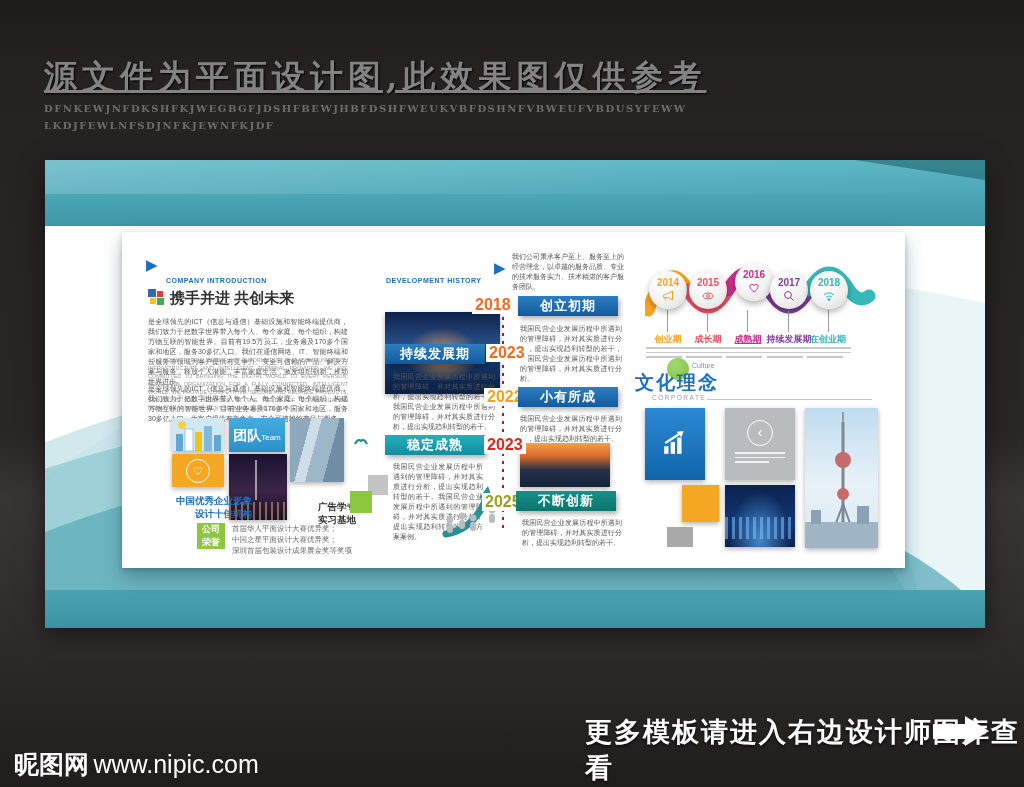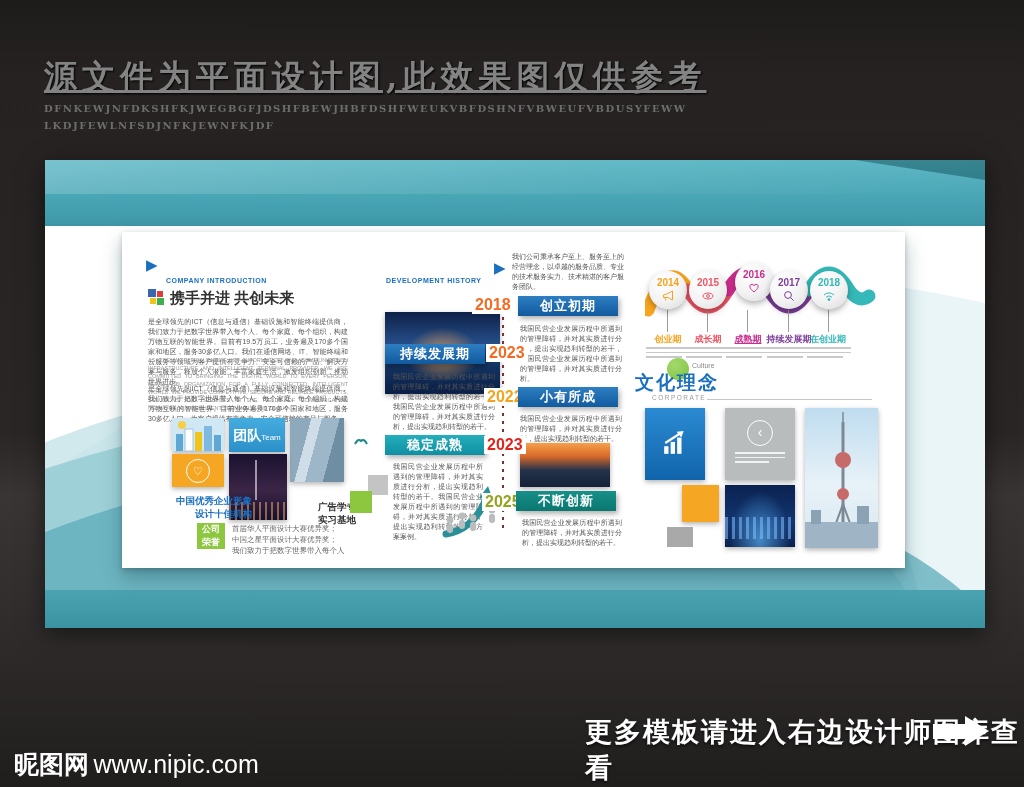--- a/index.html
+++ b/index.html
@@ -129,21 +129,21 @@
         <div>广告学专业</div>
         <div>实习基地</div>
       </div>
       <div class="abs" style="left:75px;top:291px;width:28px;height:26px;background:#8dc63f;color:#fff;font-weight:bold;font-size:9px;text-align:center;line-height:13px;">
         <div>公司</div>
         <div>荣誉</div>
       </div>
       <div class="abs" style="left:110px;top:291px;width:140px;font-size:7.5px;line-height:11px;color:#666;">
         <div>首届华人平面设计大赛优异奖；</div>
         <div>中国之星平面设计大赛优异奖；</div>
-        <div>我们致力于把数字世界带入每个人</div>
+        <div>深圳首届包装设计成果展金奖等奖项</div>
       </div>
 
       <div class="abs h-en" style="left:264px;top:45px;">DEVELOPMENT HISTORY</div>
       <div class="abs h-arrow" style="left:372px;top:27px;">▶</div>
       <div class="abs tiny" style="left:390px;top:20px;width:112px;">我们公司秉承客户至上、服务至上的经营理念，以卓越的服务品质、专业的技术服务实力、技术精湛的客户服务团队。</div>
 
       <div class="abs photo" style="left:263px;top:80px;width:115px;height:82px;background:radial-gradient(ellipse at 50% 52%,rgba(255,170,80,.75),transparent 45%),linear-gradient(180deg,#0e2148 0%,#27508c 40%,#173a6b 55%,#0a1f44 100%);"></div>
 
       <div class="abs tl-line" style="left:380px;top:85px;height:215px;"></div>
 

